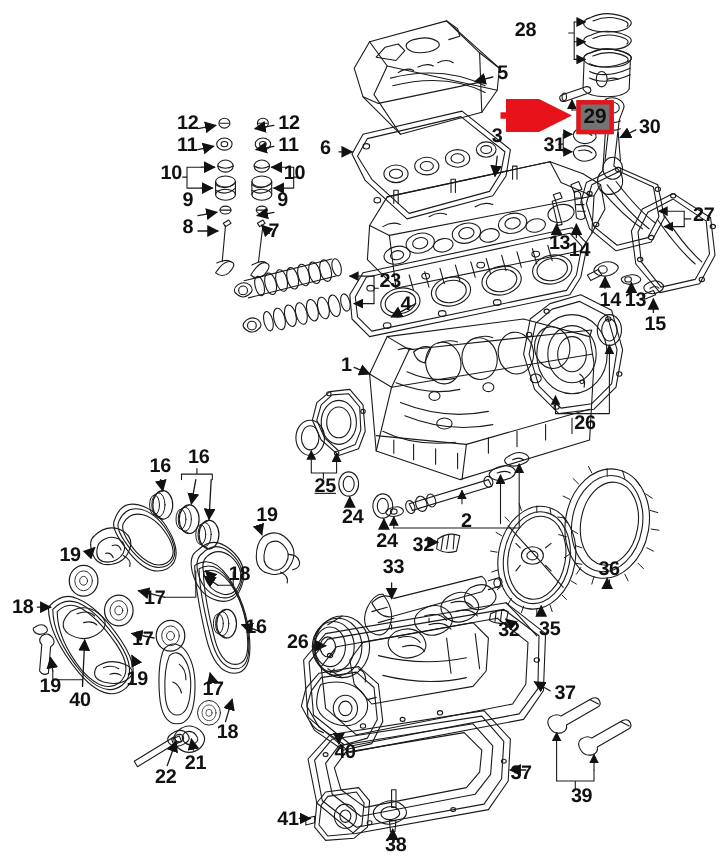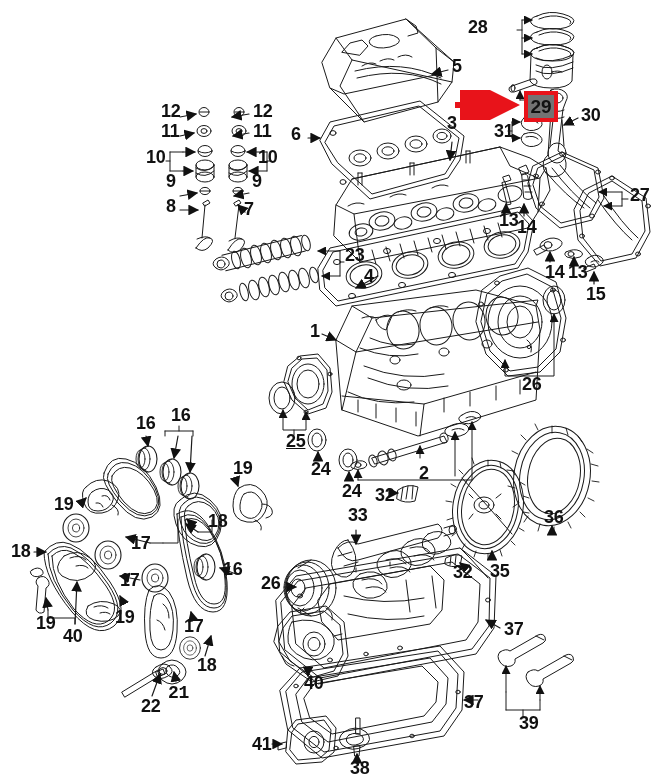--- a/index.html
+++ b/index.html
@@ -763,21 +763,21 @@
   <div class="lbl" style="left:233px;top:459px;">19</div>
   <div class="lbl" style="left:208px;top:512px;">18</div>
   <div class="lbl" style="left:11px;top:542px;">18</div>
   <div class="lbl" style="left:131px;top:534px;">17</div>
   <div class="lbl" style="left:120px;top:571px;">17</div>
   <div class="lbl" style="left:223px;top:560px;">16</div>
   <div class="lbl" style="left:36px;top:614px;">19</div>
   <div class="lbl" style="left:63px;top:627px;">40</div>
   <div class="lbl" style="left:115px;top:608px;">19</div>
   <div class="lbl" style="left:141px;top:697px;">22</div>
-  <div class="lbl" style="left:168px;top:684px;font-family:Liberation Mono, monospace;">21</div>
+  <div class="lbl" style="left:168px;top:684px;">21</div>
   <div class="lbl" style="left:197px;top:656px;">18</div>
   <div class="lbl" style="left:184px;top:617px;">17</div>
   <div class="lbl" style="left:504px;top:620px;">37</div>
   <div class="lbl" style="left:464px;top:693px;">37</div>
   <div class="lbl" style="left:519px;top:714px;">39</div>
   <div class="lbl" style="left:304px;top:674px;">40</div>
   <div class="lbl" style="left:252px;top:735px;">41</div>
   <div class="lbl" style="left:350px;top:759px;">38</div>
 
   <svg class="red-arrow" width="90" height="30" style="left:450px;top:90px;" viewBox="0 0 90 30" xmlns="http://www.w3.org/2000/svg">

